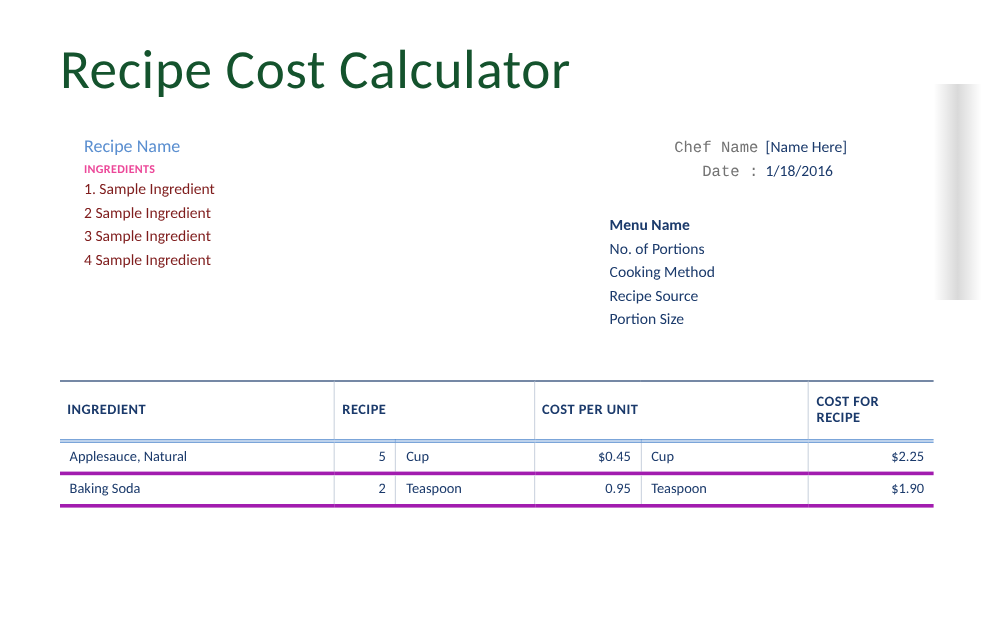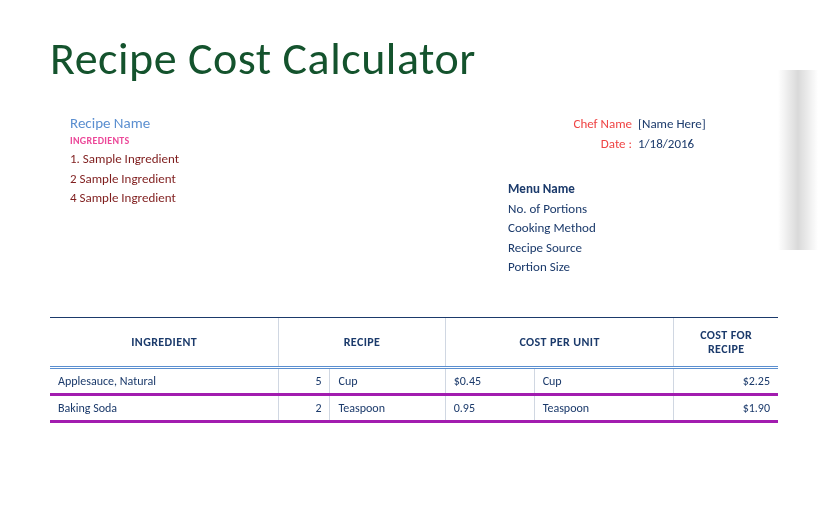--- a/index.html
+++ b/index.html
@@ -61,23 +61,24 @@
     font-size: 13px;
     line-height: 1.5;
   }
   .meta-row {
     display: flex;
     justify-content: flex-end;
     font-size: 13px;
     line-height: 1.5;
   }
   .meta-label {
-    color: #ef4444;
+    color: #737373;
     text-align: right;
     padding-right: 6px;
+    font-family: Liberation Mono, monospace;
   }
   .meta-value {
     color: #1b3a6b;
     min-width: 80px;
   }
   .menu-block {
     margin-top: 26px;
     padding-left: 30px;
   }
   .menu-line {
@@ -93,61 +94,62 @@
     border-collapse: collapse;
     margin-top: 10px;
   }
   .tbl th {
     font-size: 12px;
     font-weight: bold;
     color: #1b3a6b;
     padding: 10px 6px;
     border-top: 1px solid #1b3a6b;
     border-bottom: 3px double #5b8fd0;
-    text-align: center;
+    text-align: left;
     letter-spacing: 0.4px;
   }
   .tbl th + th {
     border-left: 1px solid #d0d7e2;
   }
   .tbl td {
     font-size: 12px;
     padding: 5px 8px;
     border-bottom: 3px solid #a21caf;
     color: #1b3a6b;
   }
   .tbl td + td {
     border-left: 1px solid #d0d7e2;
   }
   .tbl tr.first-data td {
     border-top: 2px solid #5b8fd0;
   }
   .ing-cell { color: #4a7fc1; width: 200px; }
   .qty-cell { text-align: right; width: 40px; }
   .unit-cell { width: 90px; }
-  .cpu-cell { width: 70px; }
+  .cpu-cell { text-align: right; width: 70px; }
   .cpu-unit-cell { width: 110px; }
   .cfr-cell { text-align: right; width: 90px; }
   .col-ing { width: 220px; }
   .col-rec { width: 160px; }
   .col-cpu { width: 220px; }
   .col-cfr { width: 100px; }
 </style>
 </head>
 <body>
 
 <div class="sheet">
   <h1 class="title">Recipe Cost Calculator</h1>
 
   <div class="top-section">
     <div class="left-col">
       <div class="recipe-name">Recipe Name</div>
       <div class="ingredients-label">INGREDIENTS</div>
       <div class="ing-line">1. Sample Ingredient</div>
       <div class="ing-line">2 Sample Ingredient</div>
+      <div class="ing-line">3 Sample Ingredient</div>
       <div class="ing-line">4 Sample Ingredient</div>
     </div>
 
     <div class="right-col">
       <div class="meta-row">
         <span class="meta-label">Chef Name</span>
         <span class="meta-value">[Name Here]</span>
       </div>
       <div class="meta-row">
         <span class="meta-label">Date :</span>

